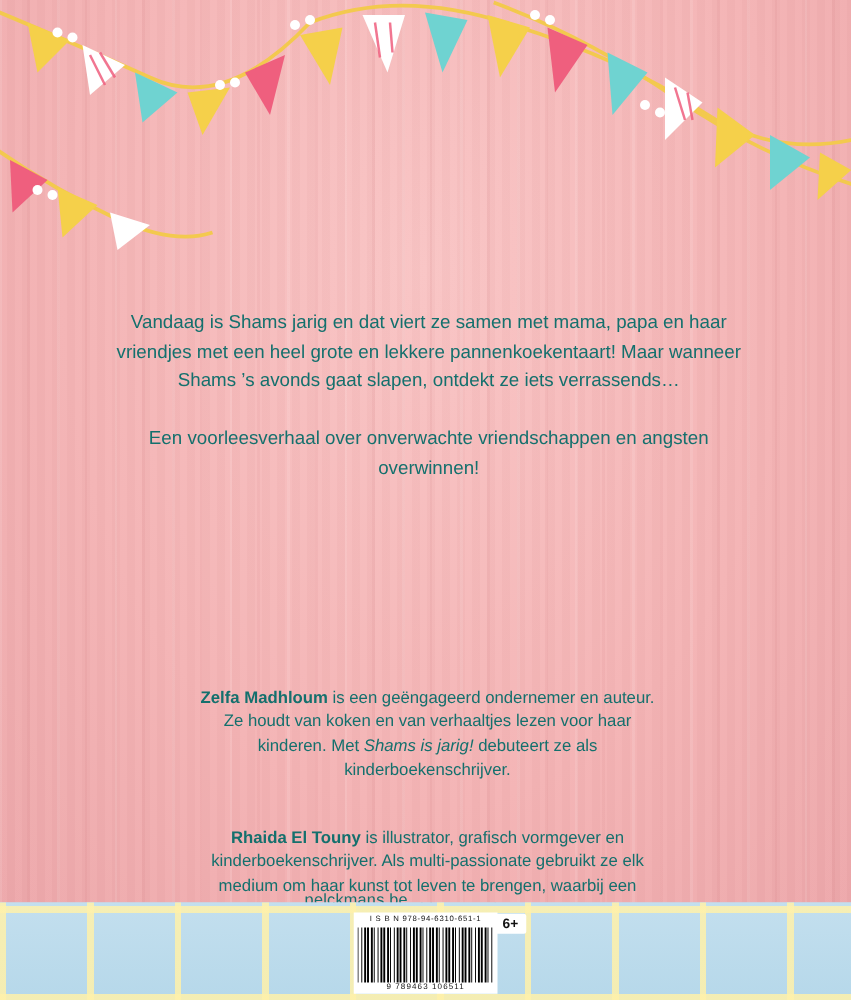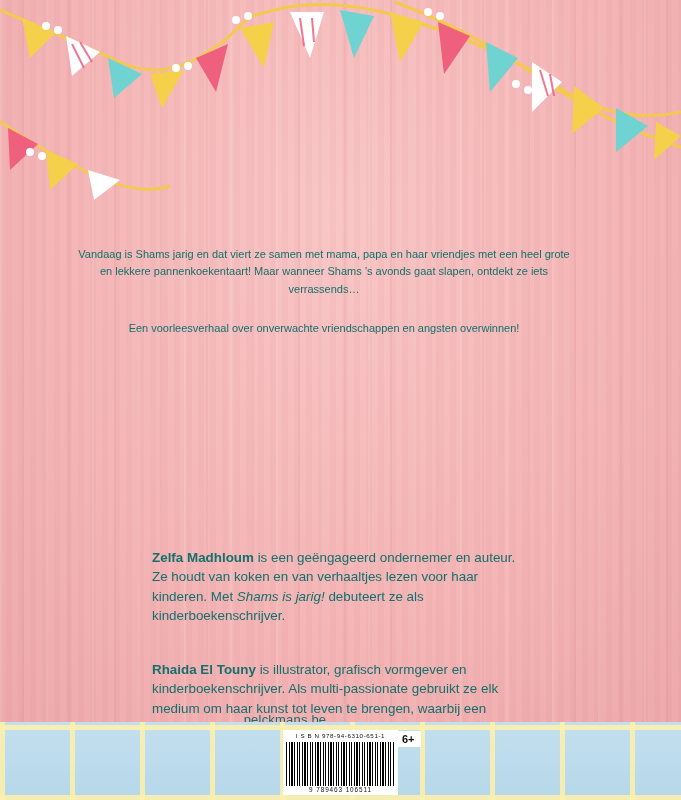--- a/index.html
+++ b/index.html
@@ -50,42 +50,42 @@
     opacity: .7;
   }
   .bunting {
     position: absolute;
     left: 0; top: 0;
     width: 681px;
     height: 200px;
   }
   .blurb {
     position: absolute;
-    left: 74px;
+    left: 93px;
     top: 246px;
     width: 500px;
     text-align: center;
     color: #14706d;
-    font-size: 11px;
+    font-size: 15px;
     line-height: 1.58;
   }
   .blurb p { margin: 0; }
   .blurb p.second { margin-top: 22px; }
 
   .bios {
     position: absolute;
     left: 152px;
     top: 548px;
     width: 380px;
     color: #14706d;
     font-size: 13.4px;
     line-height: 1.45;
     text-align: left;
   }
-  .bios p { margin: 0; }
+  .bios p { margin: 0; text-align: center; }
   .bios p.bio2 { margin-top: 34px; }
   .bios b { font-weight: bold; }
   .bios i { font-style: italic; }
 
   .blue-panel {
     position: absolute;
     left: 0;
     top: 722px;
     width: 681px;
     height: 78px;

